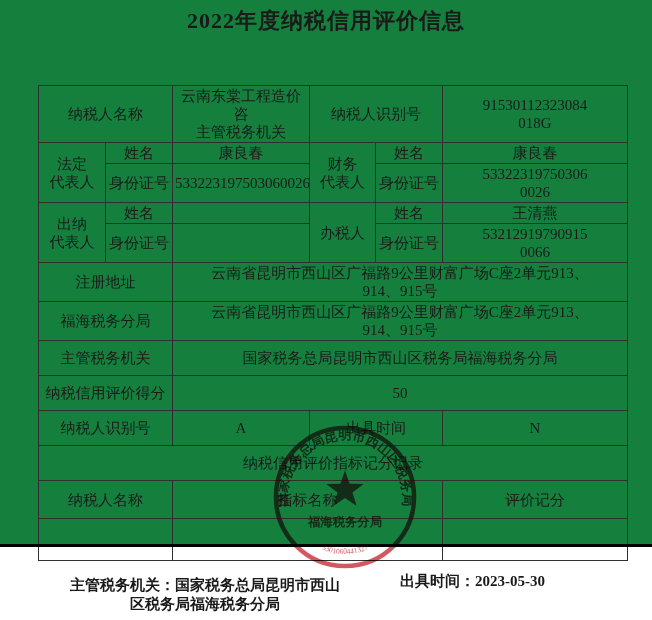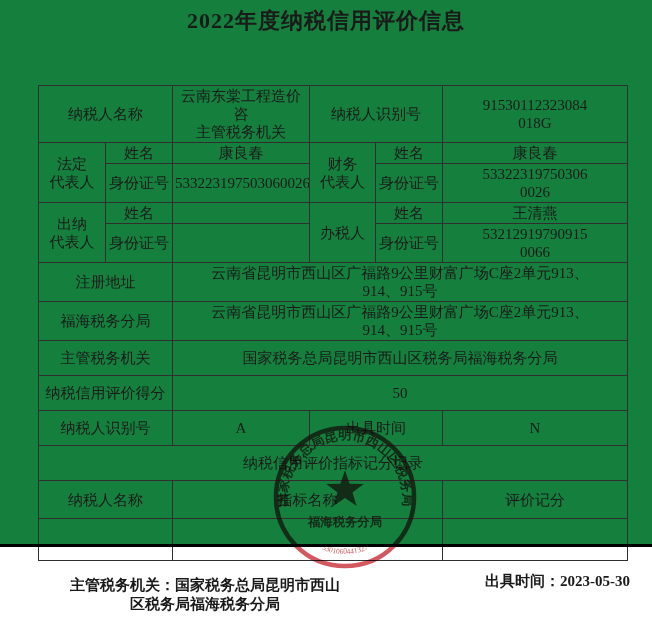--- a/index.html
+++ b/index.html
@@ -28,21 +28,21 @@
   .h42{height:40px;} .h35{height:32px;} .h38{height:35px;} .h41{height:39px;}
   .footer{
     position:absolute;top:564px;left:0;width:652px;
     font-size:15px;font-weight:bold;
   }
   .footer-left{
     position:absolute;left:40px;top:12px;width:330px;
     text-align:center;white-space:pre-line;line-height:1.25;
   }
   .footer-right{
-    position:absolute;left:400px;top:8px;width:230px;text-align:right;
+    position:absolute;left:400px;top:8px;width:230px;text-align:left;
   }
   .bottom-bar{
     position:absolute;left:0;bottom:0;width:652px;height:3px;background:#000;
   }
   .stamp{
     position:absolute;left:271px;top:423px;width:148px;height:148px;
     mix-blend-mode:multiply;opacity:0.85;pointer-events:none;
   }
   .stamp text{font-family:"Liberation Serif","DejaVu Serif",serif;}
 </style>

